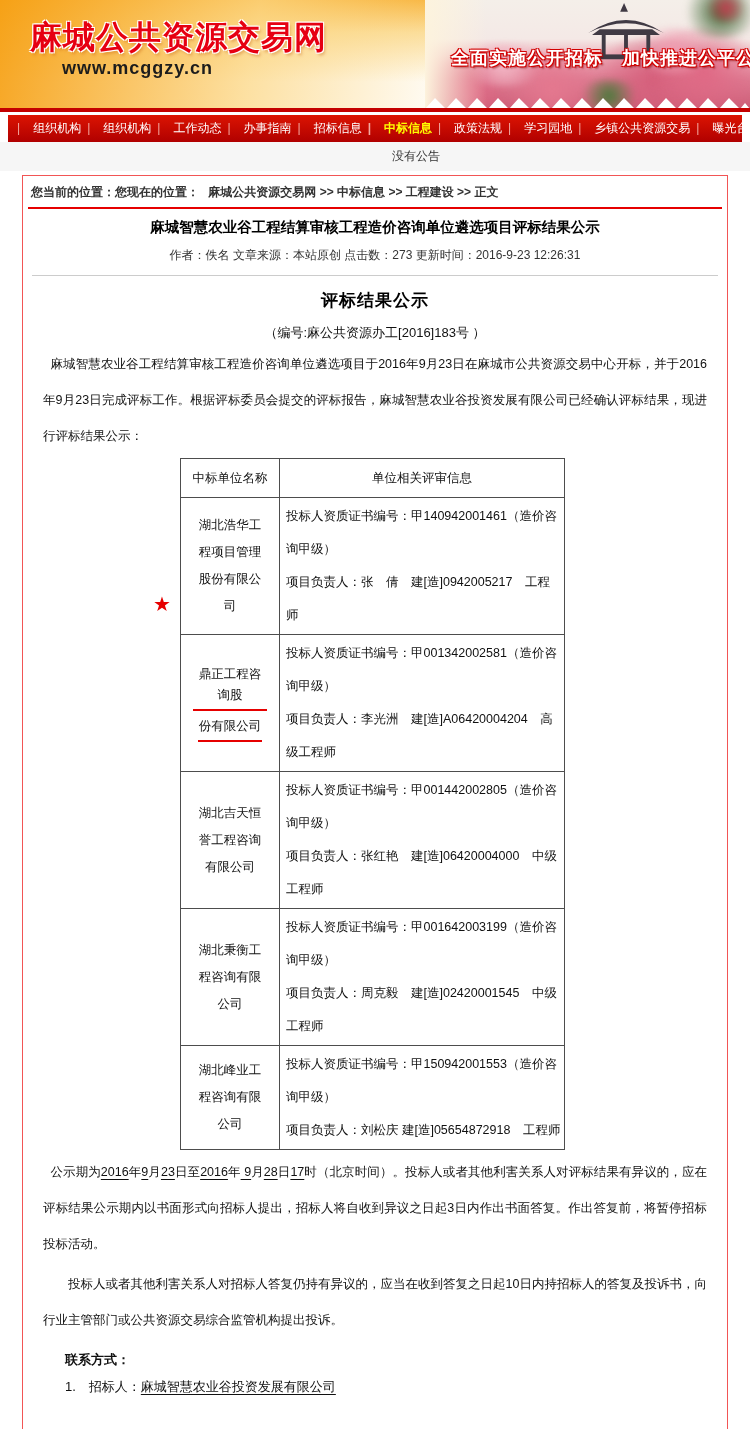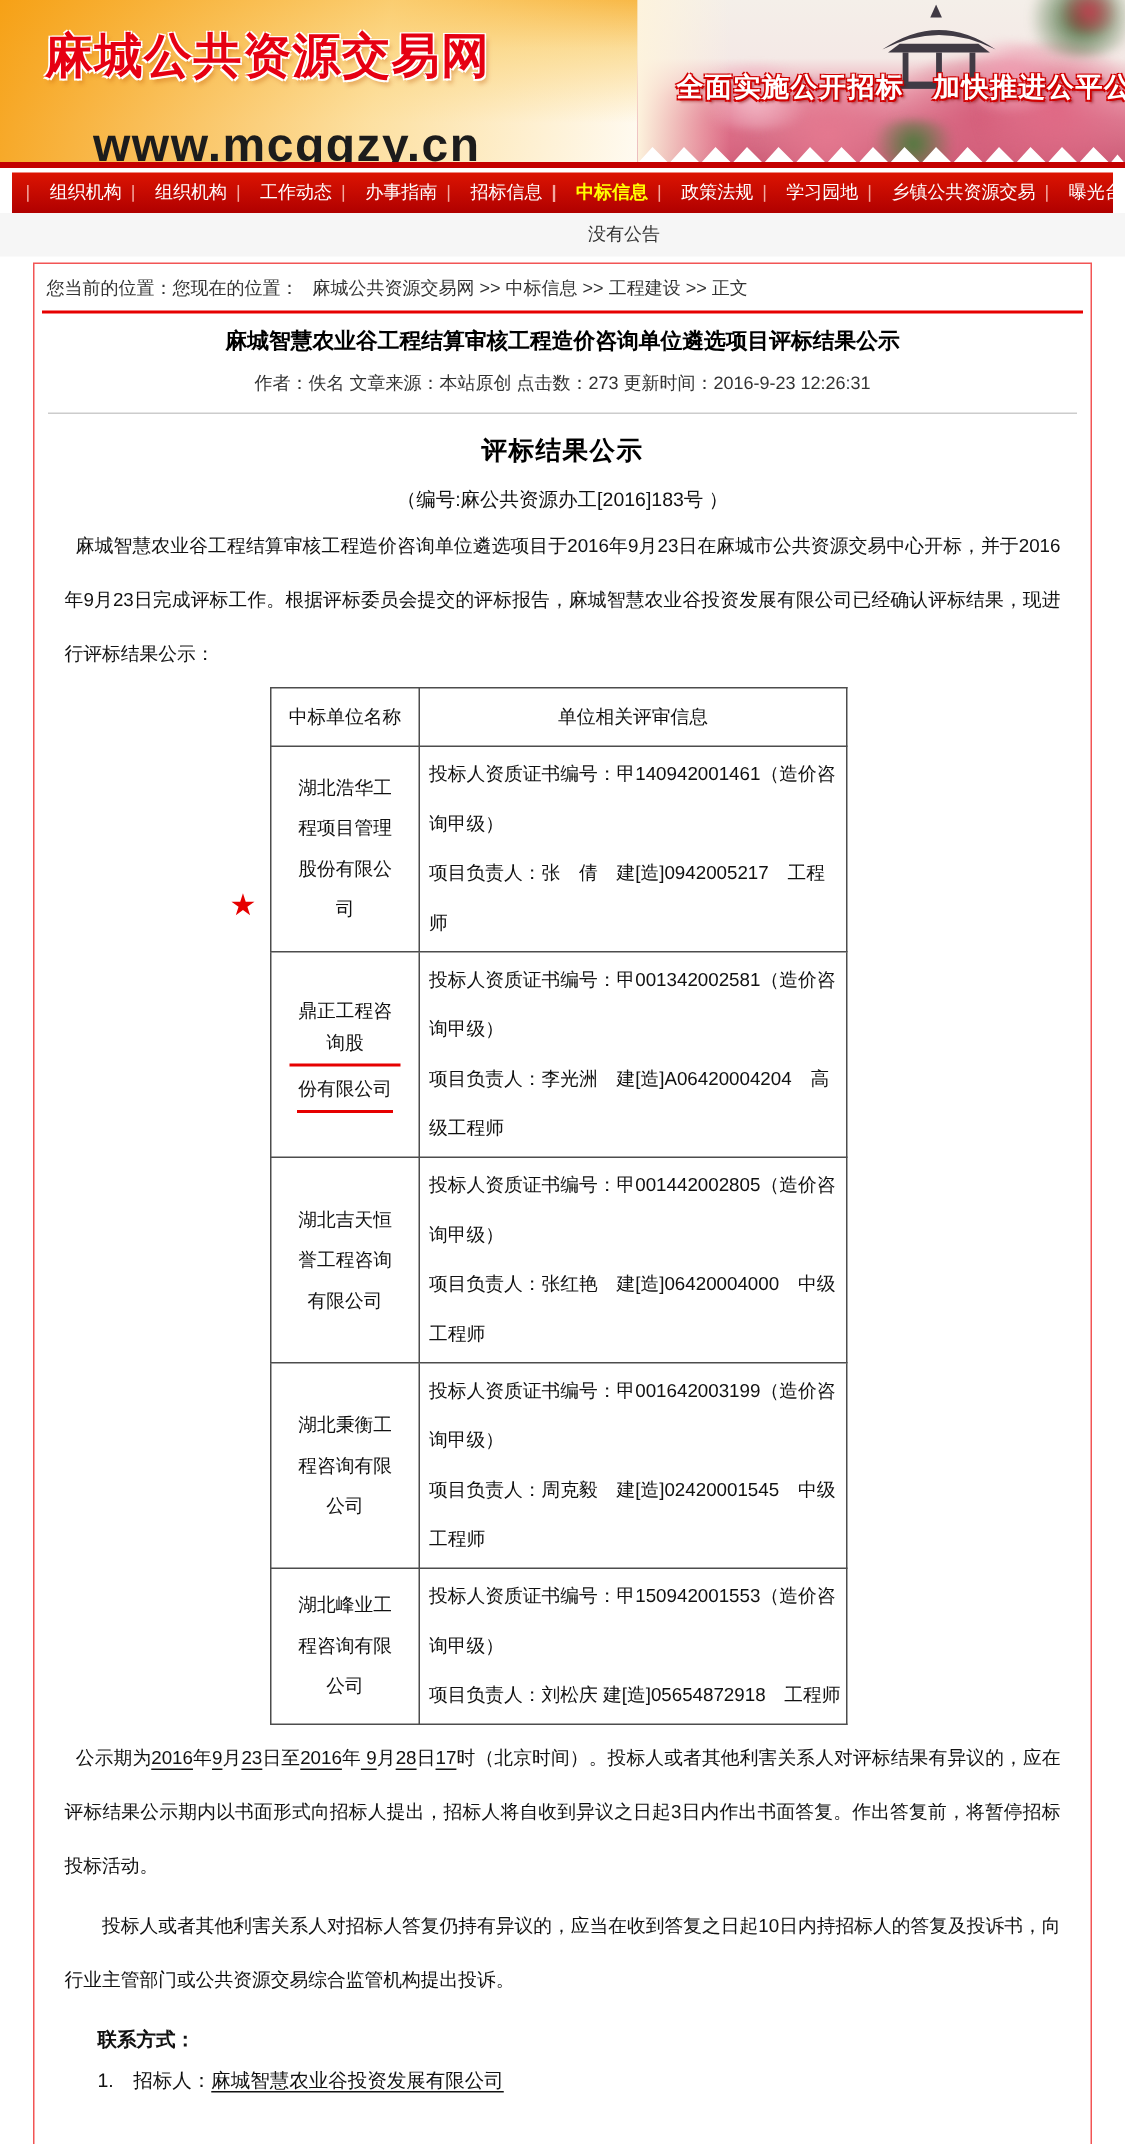--- a/index.html
+++ b/index.html
@@ -3,21 +3,21 @@
 <meta charset="utf-8">
 <style>
   html,body{margin:0;padding:0;background:#fff;}
   body{width:750px;font-family:"Liberation Sans","DejaVu Sans",sans-serif;color:#111;}
   
   .hd{position:relative;height:108px;overflow:hidden;
       background:linear-gradient(100deg,rgba(246,160,20,.95),rgba(252,214,130,.75) 34%,rgba(255,255,255,0) 62%),
                  linear-gradient(180deg,#f7b23a 0%,#fbdf9f 30%,#fff 76%);}
   .logo{position:absolute;left:30px;top:16px;font-size:32px;font-weight:bold;color:#e60012;letter-spacing:1px;cursor:pointer;
         text-shadow:-1px -1px 0 #fff,1px -1px 0 #fff,-1px 1px 0 #fff,1px 1px 0 #fff,2px 3px 3px rgba(190,80,0,.35);}
-  .url{position:absolute;left:62px;top:78px;font-size:32px;font-weight:bold;color:#1c1c1c;letter-spacing:1px;}
+  .url{position:absolute;left:62px;top:58px;font-size:18px;font-weight:bold;color:#1c1c1c;letter-spacing:1px;}
   .photo{position:absolute;right:0;top:0;width:325px;height:108px;overflow:hidden;
          background:linear-gradient(180deg,#f4efe9 0%,#f4e9e6 36%,#eb9fae 58%,#dd7b92 74%,#cd5d77 100%);}
   .photo::before{content:"";position:absolute;inset:0;background:linear-gradient(90deg,#fdf3dd,rgba(253,243,221,0) 62px);z-index:5;}
   .blob{position:absolute;border-radius:50%;filter:blur(3px);}
   .b1{left:-8px;bottom:-14px;width:100px;height:64px;background:radial-gradient(circle,#df6884,rgba(223,104,132,0) 72%);}
   .b2{left:62px;bottom:-18px;width:130px;height:74px;background:radial-gradient(circle,#e4788f,rgba(228,120,143,0) 72%);}
   .b3{left:158px;bottom:-14px;width:140px;height:84px;background:radial-gradient(circle,#d55f7b,rgba(213,95,123,0) 72%);}
   .b4{right:-14px;bottom:-10px;width:120px;height:90px;background:radial-gradient(circle,#df6884,rgba(223,104,132,0) 72%);}
   .b5{right:36px;top:28px;width:80px;height:46px;background:radial-gradient(circle,#ef9db1,rgba(239,157,177,0) 70%);}
   .b6{left:34px;top:44px;width:90px;height:42px;background:radial-gradient(circle,#f2b5c4,rgba(242,181,196,0) 70%);}
@@ -32,21 +32,21 @@
   
   .nav{margin:3px 8px 0;height:27px;background:linear-gradient(180deg,#dc1402,#b00000);display:flex;align-items:center;
        font-size:12px;color:#fff;padding-left:6px;}
   .ni{color:#fff;text-decoration:none;padding:0 3px;cursor:pointer;white-space:nowrap;}
   .ni::before{content:"|";color:#f3a9a0;margin-right:13px;}
   .ni:last-child::after{content:"|";color:#f3a9a0;margin-left:13px;}
   .ni.active{color:#ffff00;font-weight:bold;}
   .announce{height:29px;background:#f6f6f6;font-size:12px;color:#333;line-height:29px;padding-left:392px;}
   
   .box{margin:4px 22px 0;border:1px solid #f25555;background:#fff;padding-bottom:32px;}
-  .crumbs{padding:8px 8px 5px;font-size:12px;color:#333;}
+  .crumbs{padding:8px 8px 5px;font-size:12px;color:#333;font-weight:bold;}
   .crumbs a{color:#333;text-decoration:none;cursor:pointer;}
   .crumbs .pre{margin-right:6px;}
   .crumbrule{height:2px;background:#e60000;margin:1px 5px 0;}
   .title{margin-top:9px;text-align:center;font-size:14.5px;font-weight:bold;color:#000;}
   .meta{margin-top:10px;text-align:center;font-size:12px;color:#333;}
   .metadivider{height:1px;background:#ccc;margin:11px 9px 0;}
   .h1{text-align:center;font-size:17px;font-weight:bold;color:#000;letter-spacing:1px;}
   .h1a{margin-top:18px;}.h1b{margin-top:13px;}
   .docno{margin-top:12px;text-align:center;font-size:13px;color:#111;}
   .body{margin:4px 20px 0;font-size:12.5px;line-height:36px;text-align:justify;color:#111;}

